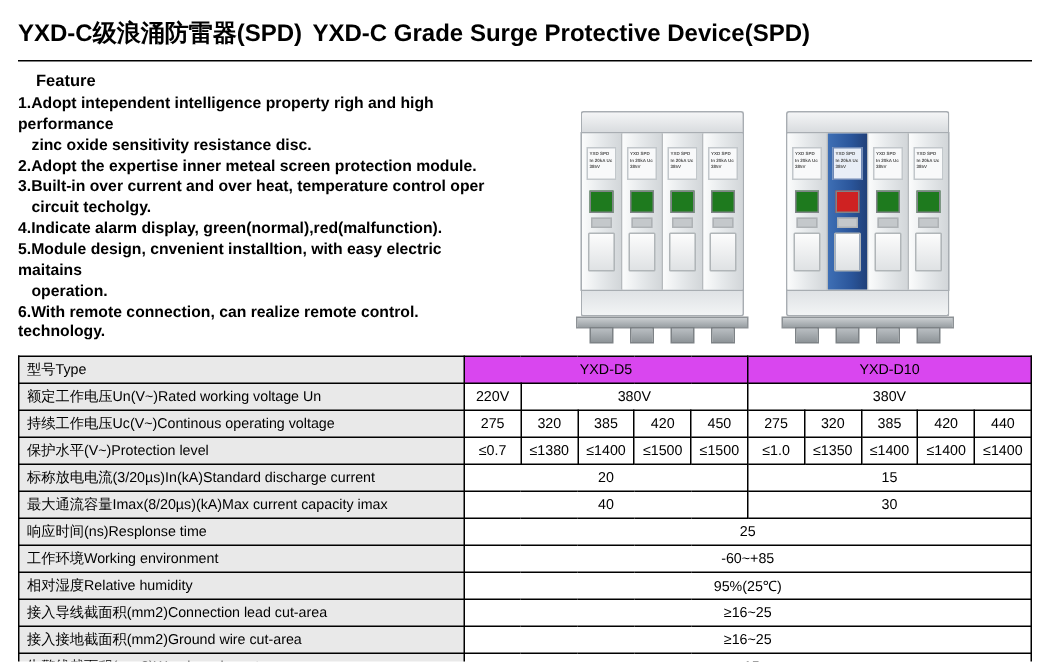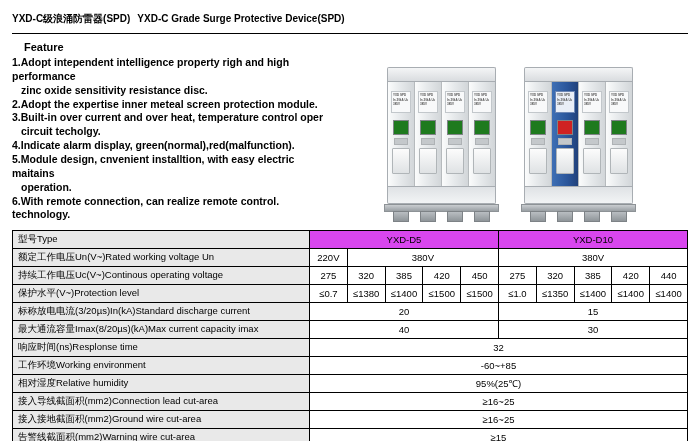--- a/index.html
+++ b/index.html
@@ -15,21 +15,21 @@
     overflow: hidden;
   }
   .page {
     position: relative;
     width: 700px;
     height: 441px;
     box-sizing: border-box;
     padding: 10px 12px 0 12px;
   }
   .title {
-    font-size: 10px;
+    font-size: 16px;
     font-weight: bold;
     letter-spacing: 0px;
     margin: 2px 0 0 0;
     white-space: nowrap;
   }
   .title .gap { display: inline-block; width: 7px; }
   .rule {
     border: none;
     border-top: 1px solid #000;
     margin: 7px 0 0 0;
@@ -359,21 +359,21 @@
         <td colspan="5">20</td>
         <td colspan="5">15</td>
       </tr>
       <tr>
         <td class="rowhead">最大通流容量Imax(8/20µs)(kA)Max current capacity imax</td>
         <td colspan="5">40</td>
         <td colspan="5">30</td>
       </tr>
       <tr>
         <td class="rowhead">响应时间(ns)Resplonse time</td>
-        <td colspan="10">32</td>
+        <td colspan="10">25</td>
       </tr>
       <tr>
         <td class="rowhead">工作环境Working environment</td>
         <td colspan="10">-60~+85</td>
       </tr>
       <tr>
         <td class="rowhead">相对湿度Relative humidity</td>
         <td colspan="10">95%(25℃)</td>
       </tr>
       <tr>

